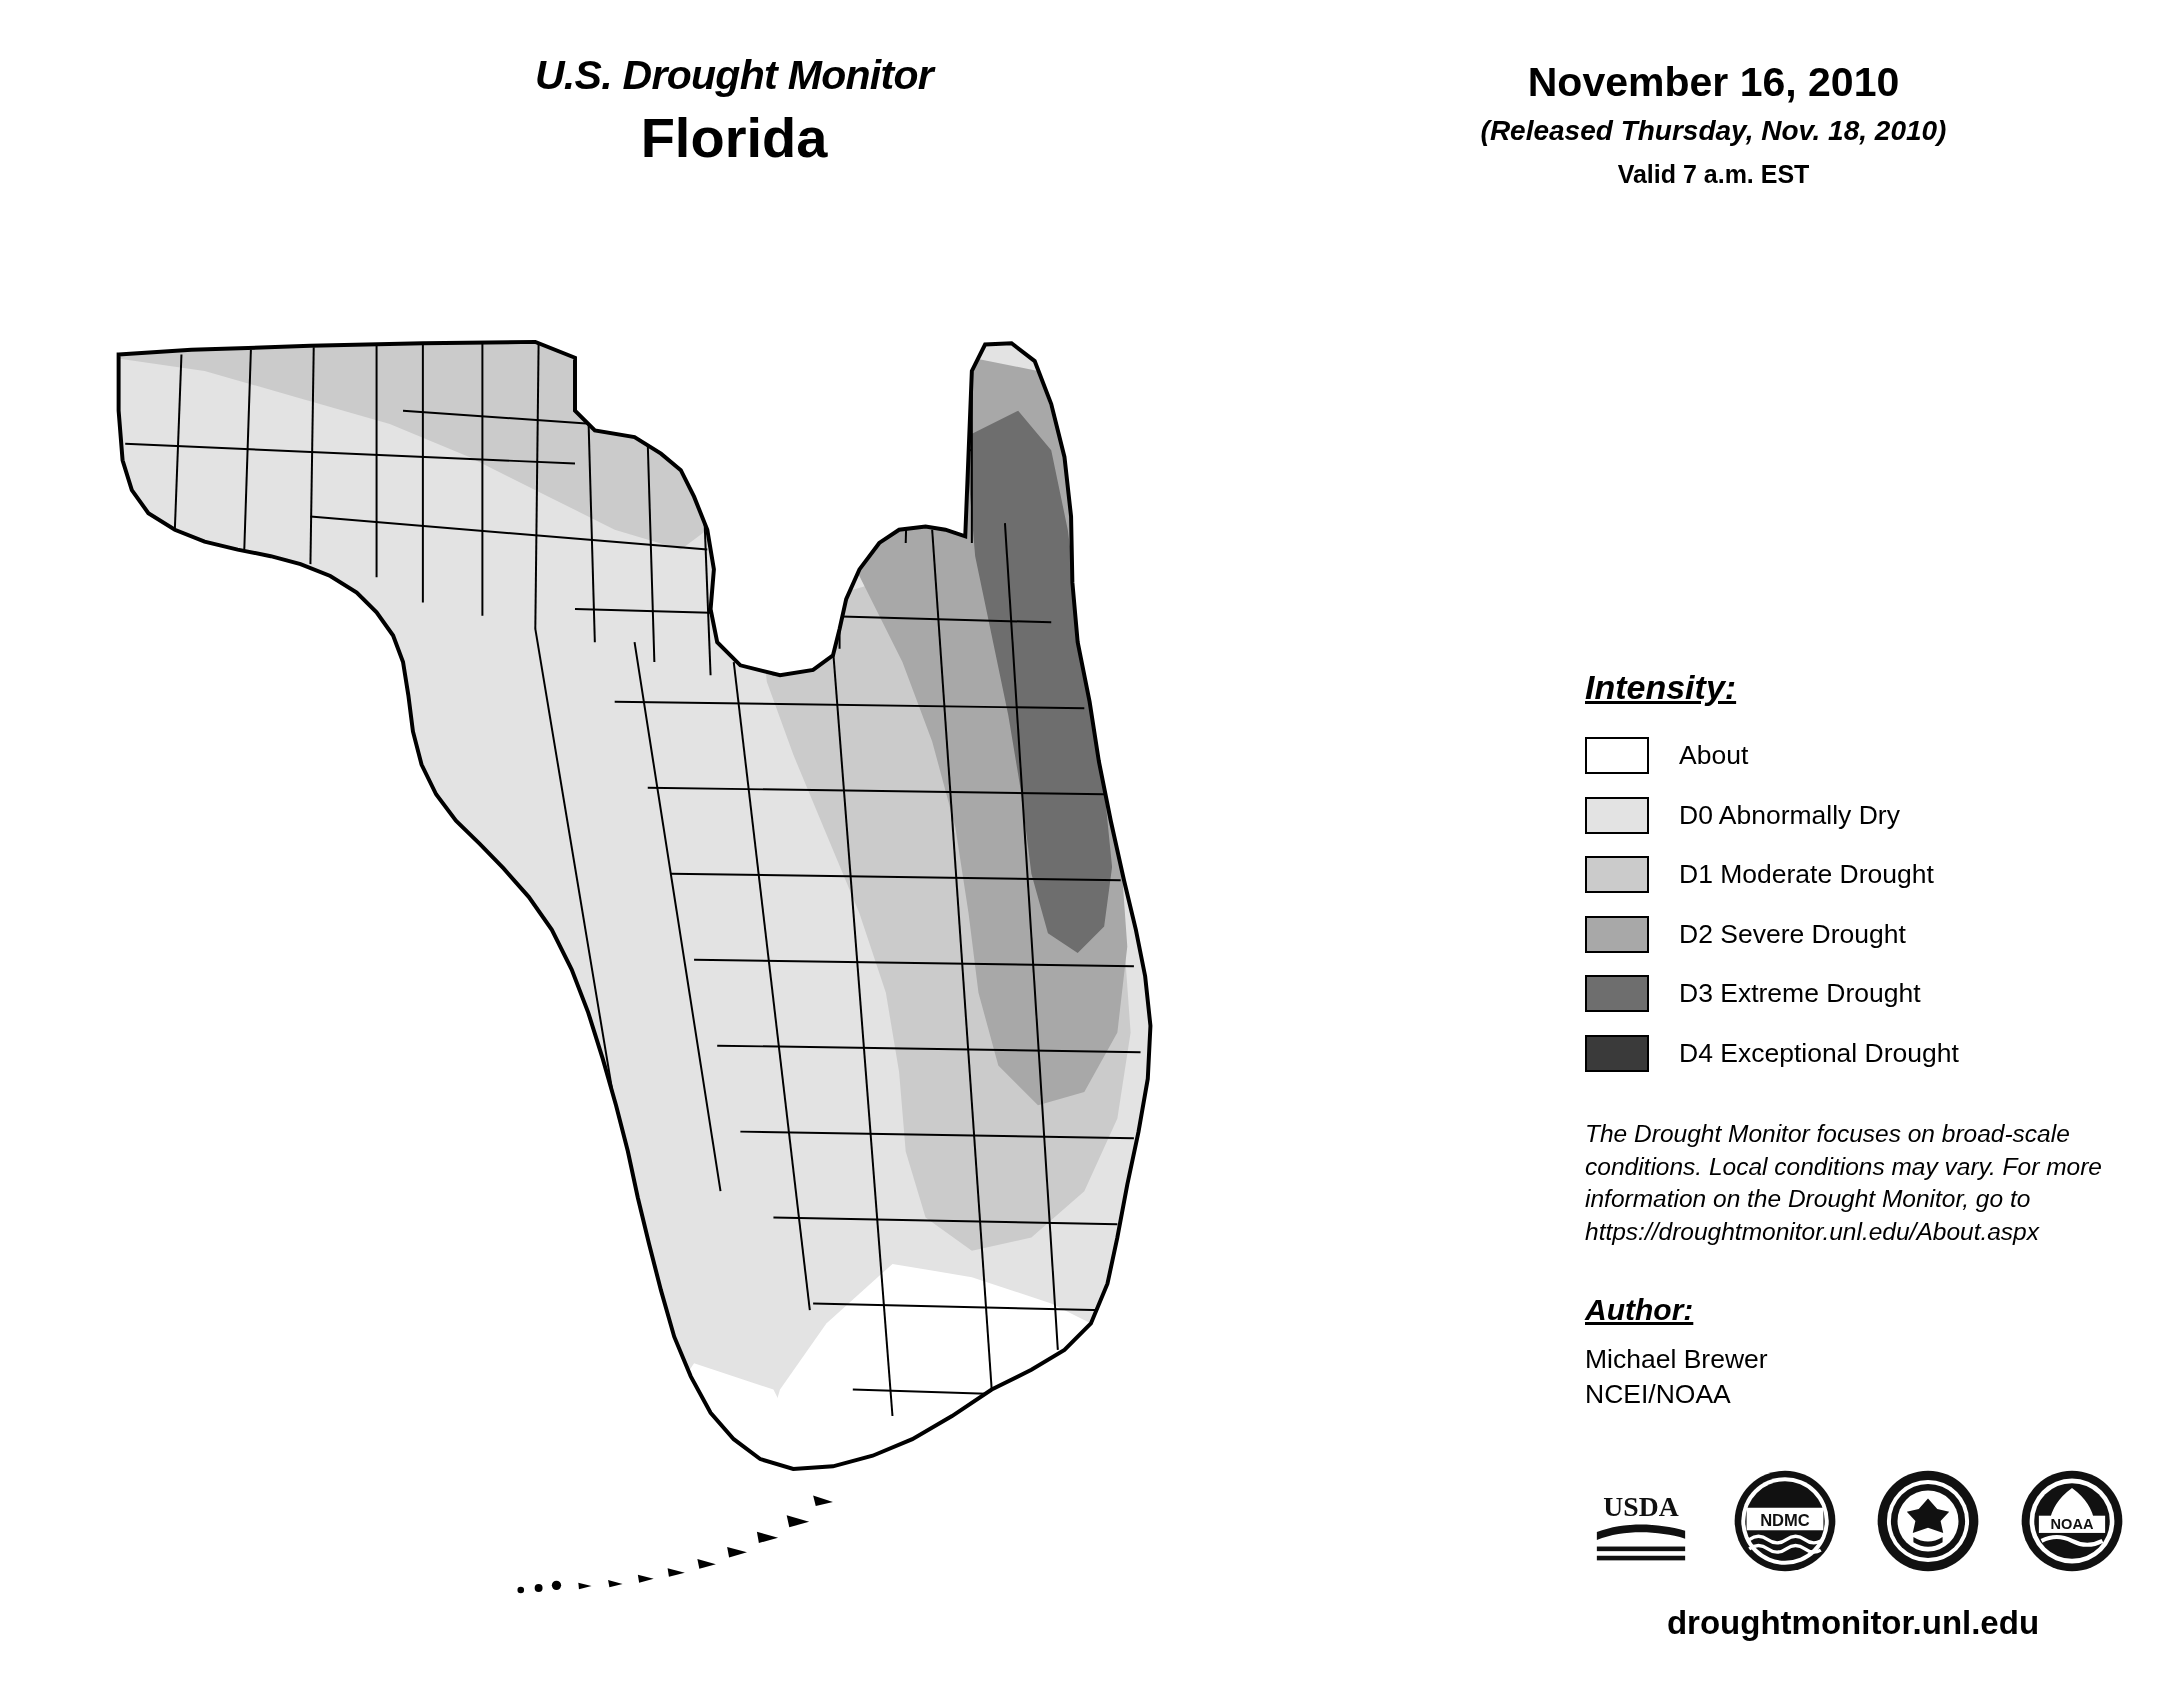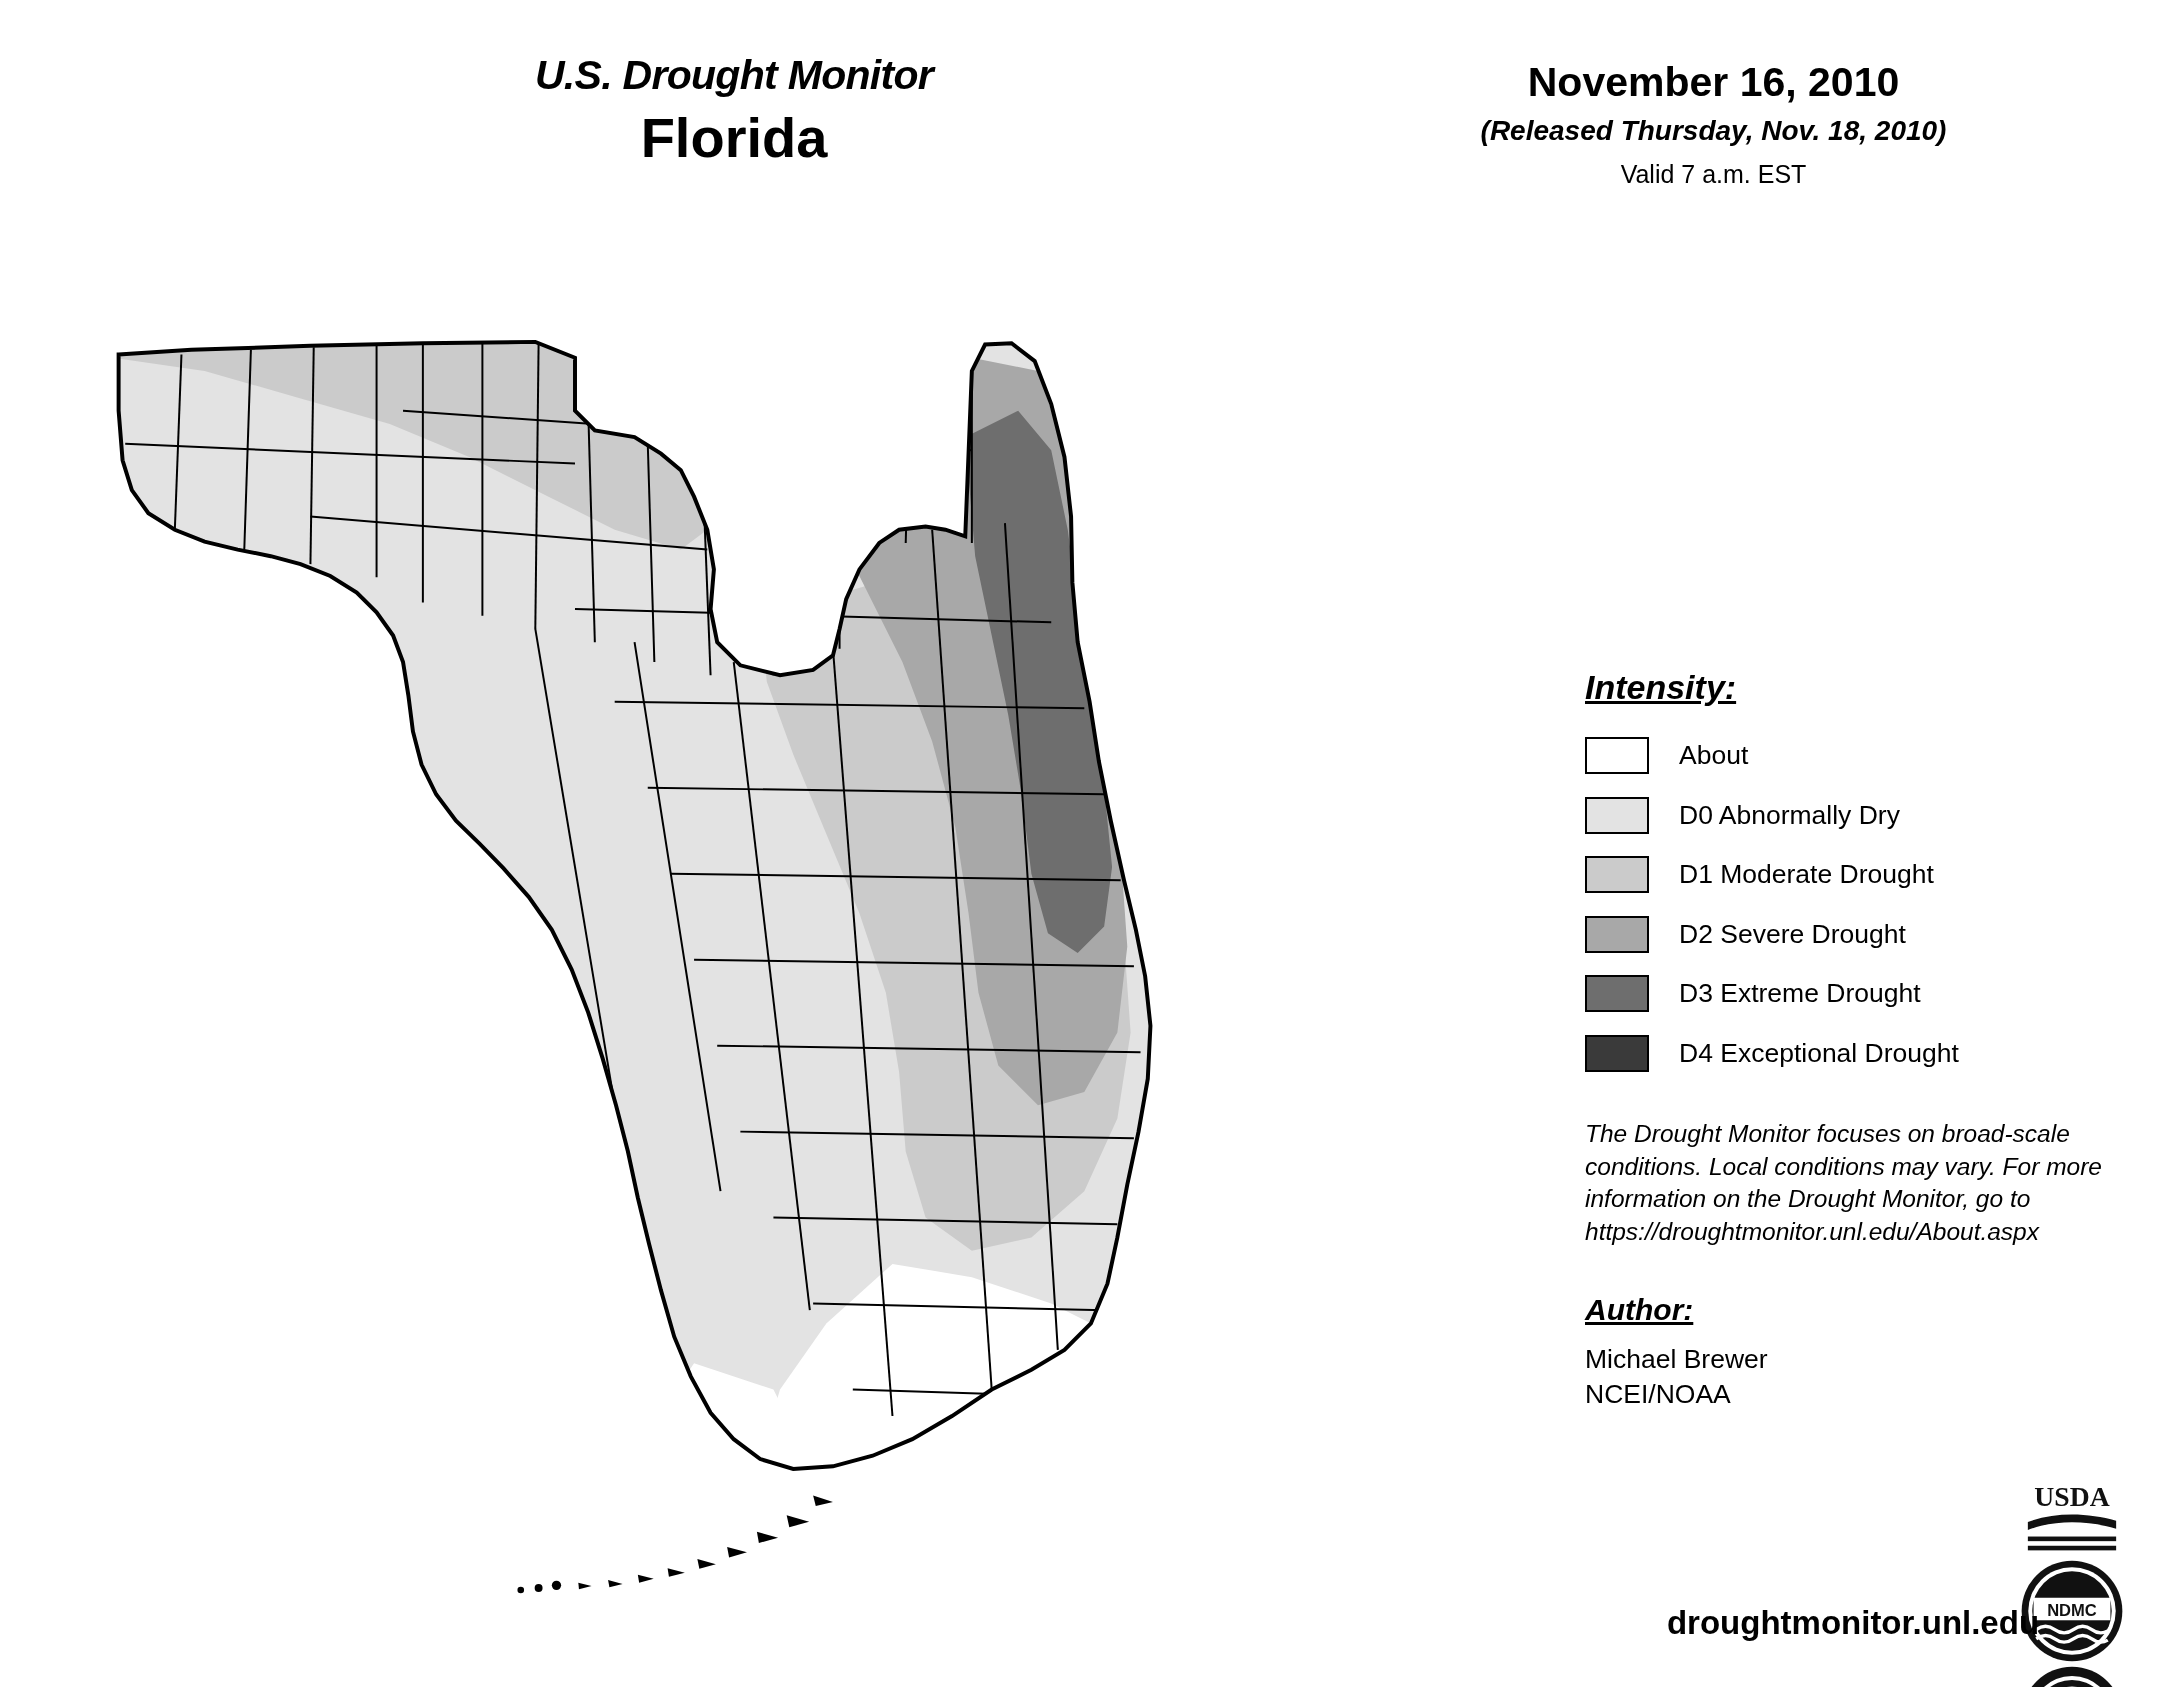--- a/index.html
+++ b/index.html
@@ -53,21 +53,21 @@
   }
   #date-released {
     font-size: 28px;
     font-weight: bold;
     font-style: italic;
     margin-top: 9.3px;
     line-height: 1.2;
   }
   #date-valid {
     font-size: 25px;
-    font-weight: normal;
+    font-weight: bold;
     margin-top: 10.6px;
     line-height: 1.2;
   }
 
   
   #map-area {
     position: absolute;
     left: 112px;
     top: 331px;
     width: 1389px;
@@ -140,23 +140,22 @@
   }
 
   
   #logos {
     position: absolute;
     left: 1585px;
     top: 1465px;
     width: 543px;
     height: 126px;
     display: flex;
-    align-items: flex-end;
+    align-items: flex-start;
     justify-content: space-between;
-    flex-direction: column;
   }
   .logo-box {
     position: relative;
     width: 112px;
     height: 112px;
     display: flex;
     align-items: center;
     justify-content: center;
   }
 

